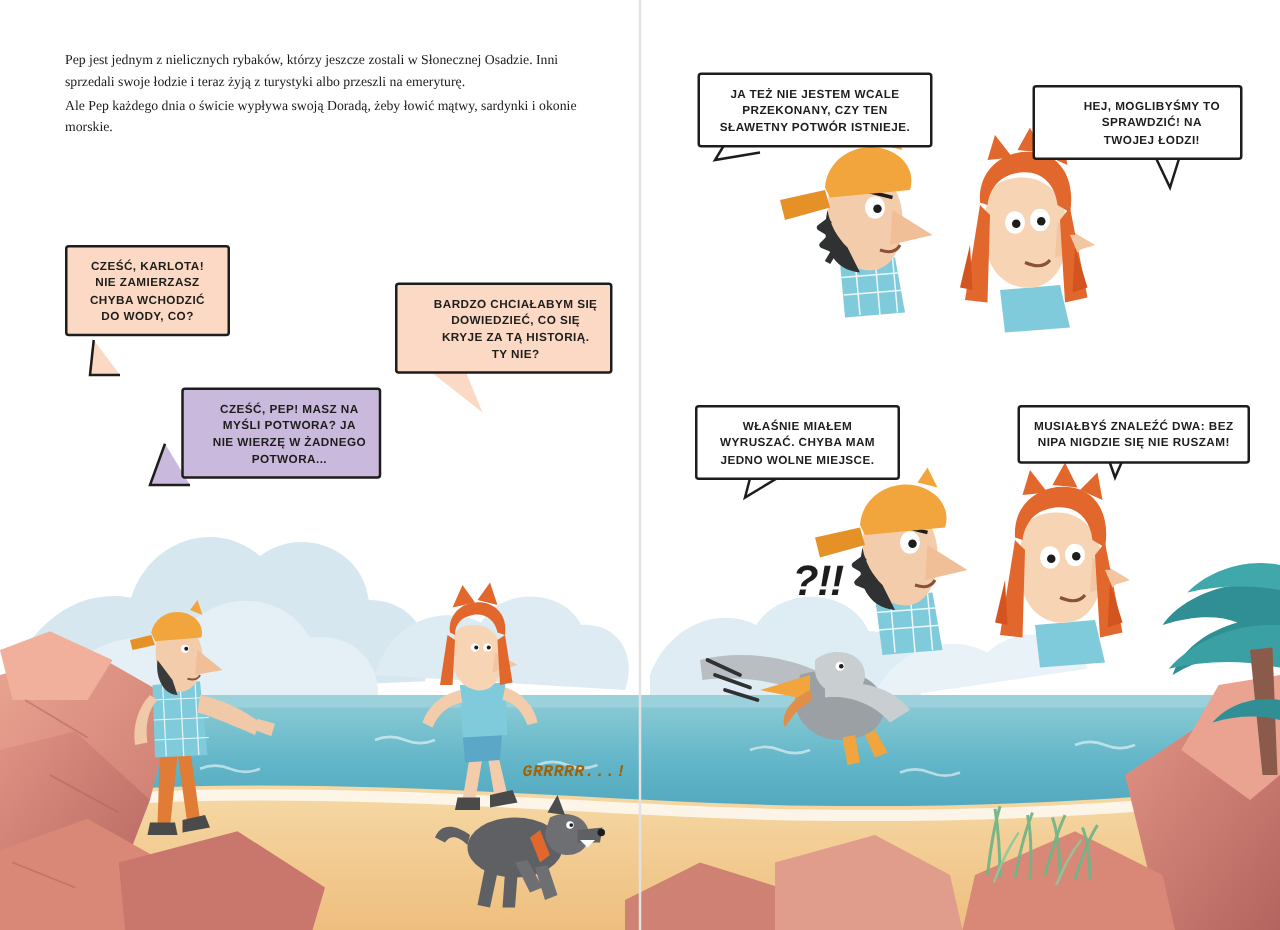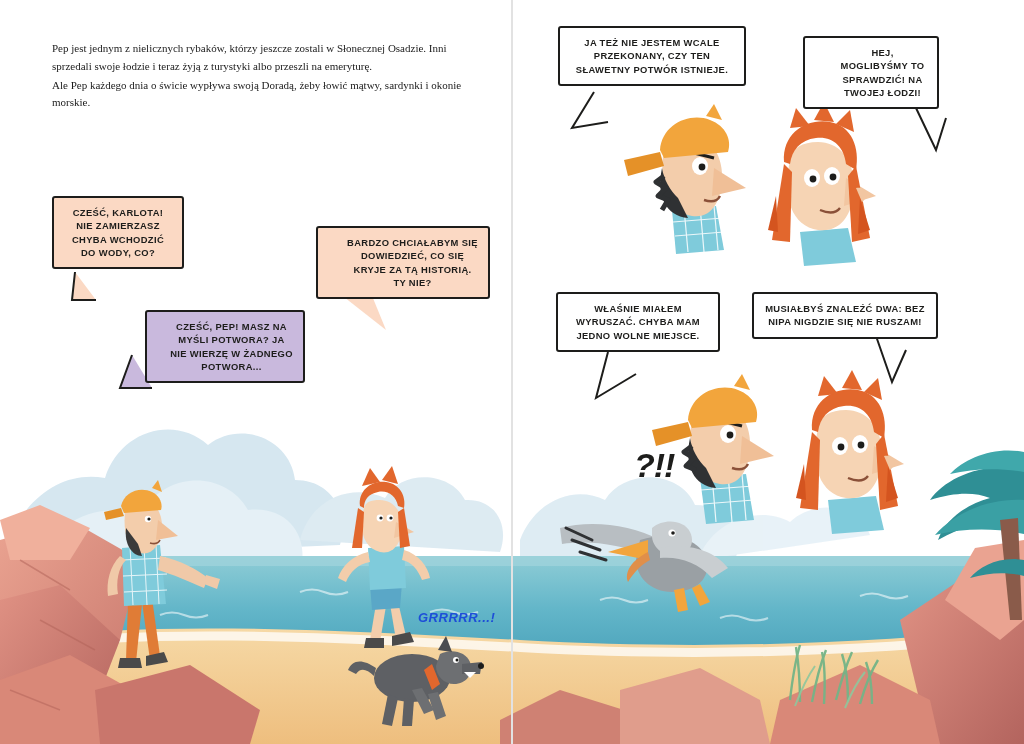--- a/index.html
+++ b/index.html
@@ -47,30 +47,30 @@
     letter-spacing:.35px;
     text-align:center;
     font-weight:bold;
     color:#1d1d1b;
     font-family:"Liberation Sans", sans-serif;
     z-index:32;
     box-sizing:border-box;
   }
   .bubble.peach{background:#fbd9c4;}
   .bubble.violet{background:#c9b9dd;}
-  .bubble.white{background:#ffffff;}
+  .bubble.white{background:#ffffff;margin-top:32px;}
 
   
   .grrr{
     position:absolute;
-    font-family:Liberation Sans, sans-serif;
+    font-family:Liberation Mono, monospace;
     font-weight:bold;
     font-style:italic;
     font-size:13px;
-    color:#1d4ed8;
+    color:#a16207;
     letter-spacing:.5px;
     z-index:33;
   }
   .interro{
     position:absolute;
     font-family:"Liberation Sans", sans-serif;
     font-weight:bold;
     font-style:italic;
     font-size:34px;
     color:#1d1d1b;
@@ -425,23 +425,23 @@
   </div>
 
   <div class="bubble peach" style="left:52px;top:196px;width:132px;">CZEŚĆ, KARLOTA! NIE ZAMIERZASZ CHYBA WCHODZIĆ DO WODY, CO?</div>
 
   <div class="bubble violet" style="left:145px;top:310px;width:160px;padding-left:23px;">CZEŚĆ, PEP! MASZ NA MYŚLI POTWORA? JA NIE WIERZĘ W ŻADNEGO POTWORA...</div>
 
   <div class="bubble peach" style="left:316px;top:226px;width:174px;padding-left:29px;">BARDZO CHCIAŁABYM SIĘ DOWIEDZIEĆ, CO SIĘ KRYJE ZA TĄ HISTORIĄ. TY NIE?</div>
 
   <div class="bubble white" style="left:558px;top:26px;width:188px;">JA TEŻ NIE JESTEM WCALE PRZEKONANY, CZY TEN SŁAWETNY POTWÓR ISTNIEJE.</div>
 
-  <div class="bubble white" style="left:803px;top:36px;width:136px;padding-left:33px;">HEJ, MOGLIBYŚMY TO SPRAWDZIĆ! NA TWOJEJ ŁODZI!</div>
+  <div class="bubble white" style="left:826px;top:36px;width:168px;padding-left:33px;">HEJ, MOGLIBYŚMY TO SPRAWDZIĆ! NA TWOJEJ ŁODZI!</div>
 
   <div class="bubble white" style="left:556px;top:292px;width:164px;">WŁAŚNIE MIAŁEM WYRUSZAĆ. CHYBA MAM JEDNO WOLNE MIEJSCE.</div>
 
-  <div class="bubble white" style="left:752px;top:292px;width:186px;">MUSIAŁBYŚ ZNALEŹĆ DWA: BEZ NIPA NIGDZIE SIĘ NIE RUSZAM!</div>
+  <div class="bubble white" style="left:814px;top:292px;width:186px;">MUSIAŁBYŚ ZNALEŹĆ DWA: BEZ NIPA NIGDZIE SIĘ NIE RUSZAM!</div>
 
   <div class="grrr" style="left:418px;top:610px;">GRRRRR...!</div>
 
   <div class="interro" style="left:634px;top:446px;">?!!</div>
 
 </div>
 
 </body></html>

